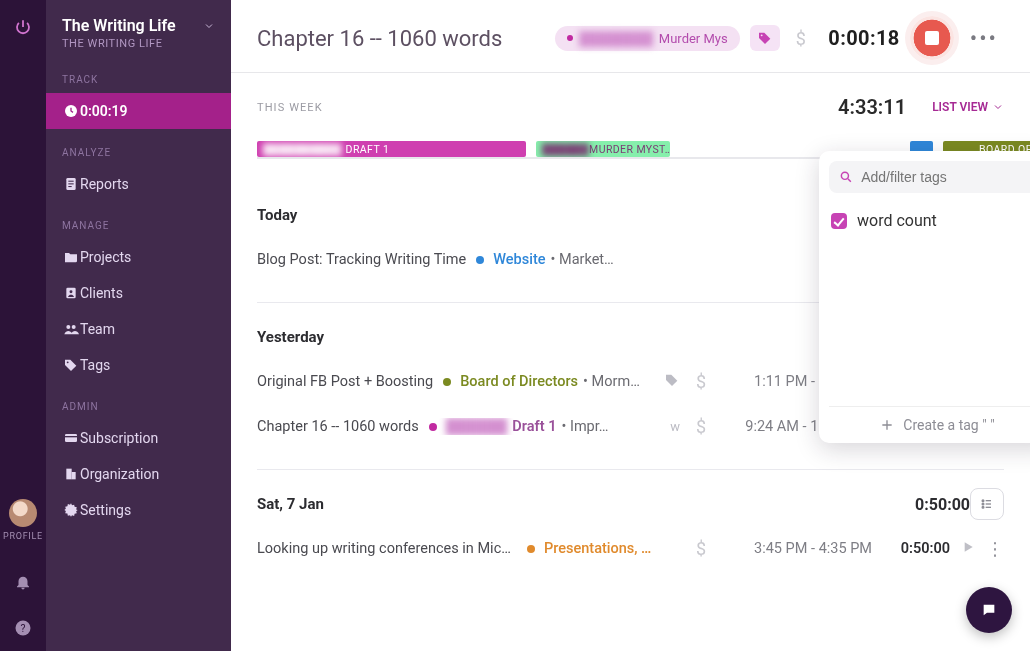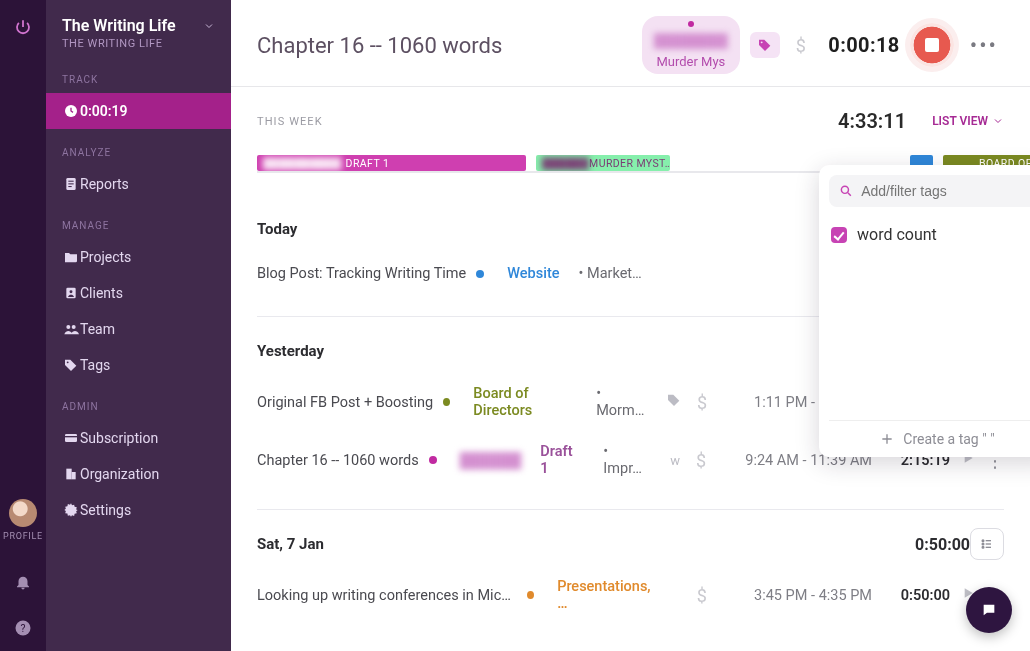--- a/index.html
+++ b/index.html
@@ -26,21 +26,21 @@
   .side-item.active { background:#a4218a; color:#fff; font-weight:600; }
   .side-item .icon { width:18px; display:inline-flex; justify-content:center; color:inherit; }
 
   
   .main { flex:1; background:#fff; display:flex; flex-direction:column; min-width:0; }
 
   
   .entrybar { display:flex; align-items:center; gap:10px; padding:16px 26px 12px; border-bottom:1px solid #e7e7ea; }
   .entrybar .desc { font-size:22px; color:#5d5062; flex:0 0 auto; }
   .entrybar .spacer { flex:1; }
-  .project-chip { display:inline-flex; align-items:center; gap:6px; background:#f4e1f3; color:#b34cad; border-radius:16px; padding:5px 12px; font-size:13px; max-width:190px;flex-direction:column; }
+  .project-chip { display:inline-flex; align-items:center; gap:6px; background:#f4e1f3; color:#b34cad; border-radius:16px; padding:5px 12px; font-size:13px; max-width:190px; }
   .project-chip .blur { filter:blur(3px); color:#d490d0; }
   .tag-btn { width:30px; height:26px; display:flex; align-items:center; justify-content:center; border-radius:6px; background:#f5e3f5; color:#c743b4; }
   .dollar { color:#c9c9cf; font-size:18px; width:22px; text-align:center; }
   .timer { font-size:20px; font-weight:700; color:#1f1f1f; letter-spacing:.02em; min-width:78px; text-align:right; }
   .stop-btn { width:44px; height:44px; border-radius:50%; background:radial-gradient(circle, #e7594f 0 58%, #fbe4e2 60% 100%); display:flex; align-items:center; justify-content:center; box-shadow:0 0 0 5px #fbeeee; }
   .stop-btn .sq { width:14px; height:14px; background:#fff; border-radius:2px; }
   .kebab { color:#7a7a82; font-size:22px; letter-spacing:2px; padding:0 6px; }
 
   
   .wk { padding:22px 26px 0; position:relative; }
@@ -65,21 +65,21 @@
   .group { border-top:1px solid #e9e9ee; margin-top:26px; padding-top:18px; }
   .group:first-child{ border-top:none; margin-top:22px; }
   .ghead { display:flex; align-items:center; gap:0; }
   .gtitle { font-weight:700; color:#2c2c30; font-size:15px; flex:0 0 auto; }
   .ghead .spacer { flex:1; }
   .gtotal { font-weight:700; color:#2c2c30; font-size:16px; }
   .bullet-btn { width:34px; height:32px; border:1px solid #dcdce2; border-radius:8px; display:flex; align-items:center; justify-content:center; color:#8d8d95; }
   .row { display:flex; align-items:center; padding:18px 0 6px; font-size:14.5px; color:#4a4a50; gap:10px; }
   .row .desc { flex:0 0 auto; max-width:260px; overflow:hidden; text-overflow:ellipsis; white-space:nowrap; }
   .dot { width:8px; height:8px; border-radius:50%; display:inline-block; margin-right:4px; }
-  .proj { color:#6a6a70; display:inline-flex; align-items:center; gap:19px; max-width:260px; overflow:hidden; }
+  .proj { color:#6a6a70; display:inline-flex; align-items:center; gap:5px; max-width:260px; overflow:hidden; }
   .proj .blurred { filter:blur(3px); color:#d490d0; }
   .row .spacer { flex:1; }
   .row .tagico { color:#bcbcc4; }
   .row .w { color:#bcbcc4; font-size:13px; }
   .row .dollar { color:#c9c9cf; }
   .row .range { color:#7e7e85; min-width:150px; text-align:right; }
   .row .dur { font-weight:600; color:#2c2c30; min-width:68px; text-align:right; }
   .play { color:#bfbfc6; }
   .vdots { color:#8d8d95; font-size:18px; }
 

